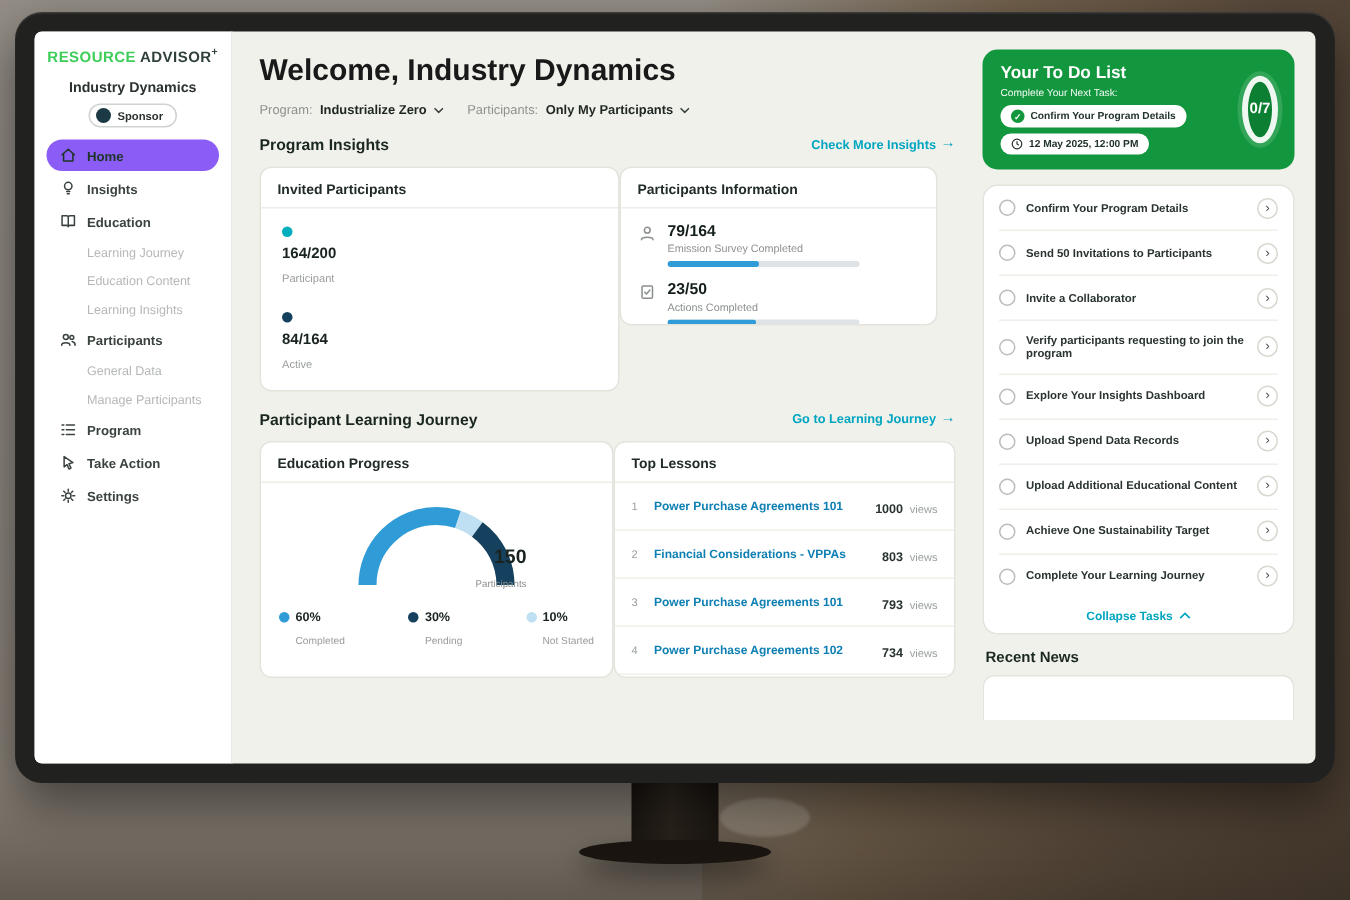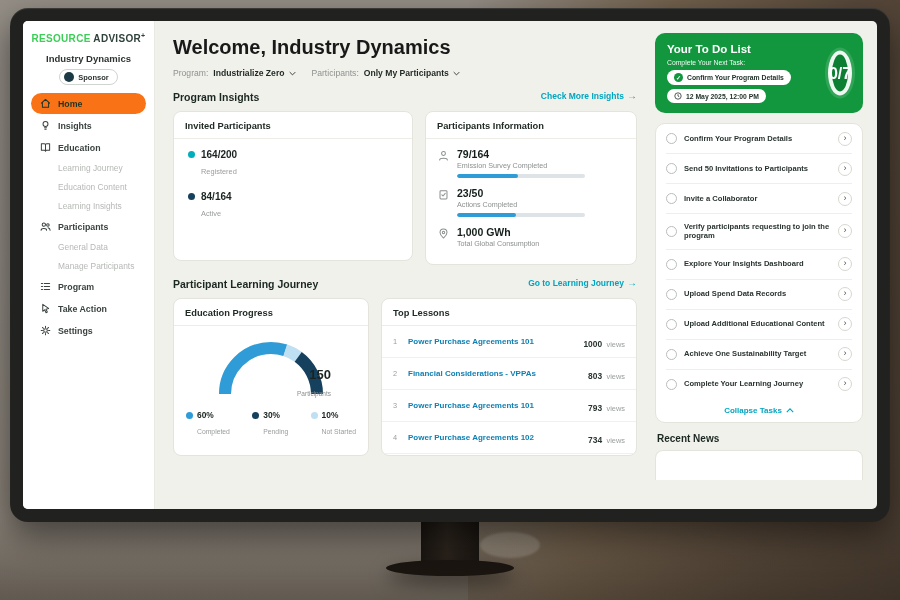--- a/index.html
+++ b/index.html
@@ -36,73 +36,73 @@
   .logo-dark { color:#30413a; }
   .logo-dark sup { font-size:7px; }
   .org { text-align:center; font-size:9.5px; font-weight:bold; color:#2c332f; margin-top:9px; }
   .badge { display:flex; align-items:center; gap:4px; width:fit-content; margin:5px auto 8px;
     border:1px solid #cfd4d0; border-radius:10px; padding:2px 8px 2px 4px; font-size:7.5px;
     font-weight:bold; color:#2c332f; cursor:pointer; background:#fff; }
   .badge-ico { width:10px; height:10px; border-radius:50%; background:#1c3a46; }
   nav { margin-top:4px; }
   .nav-item { display:flex; align-items:center; gap:7px; padding:5px 9px; margin:1px 0;
     font-size:8.8px; font-weight:bold; color:#3a433e; border-radius:12px; cursor:pointer; }
-  .nav-item.active { background:#f97316; color:#1d3527; }
+  .nav-item.active { background:#8b5cf6; color:#1d3527; }
   .nav-item.sub { padding:4px 9px 4px 27px; font-weight:normal; color:#b5b9b5; font-size:8.4px; }
   .nav-icon { width:11px; height:11px; flex-shrink:0; stroke:currentColor; fill:none; stroke-width:1.1; stroke-linecap:round; stroke-linejoin:round; }
 
   
   .main { flex:1; min-width:0; padding:15px 14px 0 18px; overflow:hidden; }
   .welcome { font-size:20px; font-weight:bold; color:#191919; }
   .filters { display:flex; align-items:center; margin-top:9px; font-size:8.6px; }
   .f-label { color:#8d928f; margin-right:5px; }
   .f-value { display:flex; align-items:center; gap:4px; font-weight:bold; color:#1f2723; cursor:pointer; }
   .f-gap { width:16px; }
   .chev { width:7px; height:5px; stroke:#39413c; fill:none; stroke-width:1.4; }
 
   .section-head { display:flex; justify-content:space-between; align-items:flex-start; margin-top:13px; }
   .section-head h2 { font-size:10.5px; font-weight:bold; color:#1b2721; }
   .link { display:flex; align-items:center; gap:3px; font-size:8.5px; font-weight:bold;
     color:#00A5C0; cursor:pointer;padding-left:33px; }
   .arrow { font-size:10px; line-height:1; }
 
-  .cards-row { display:flex; gap:12px; margin-top:8px; }
+  .cards-row { display:flex; gap:0; margin-top:8px; }
   .card { background:#fff; border:1px solid #e4e4dd; border-radius:8px; overflow:hidden; }
   .card-title { font-size:9.3px; font-weight:bold; color:#222c26; padding:9px 11px 7px;
     border-bottom:1px solid #edece6; }
 
   
   .card-invited { width:240px; height:150px; }
   .donut-body { display:flex; align-items:center; gap:12px; padding:10px 10px 10px 14px; }
   .donut { position:relative; width:96px; height:96px; flex-shrink:0; }
   .donut svg { width:96px; height:96px; }
   .track { fill:none; stroke:#e7eae8; stroke-width:8.5; }
   .arc { fill:none; stroke-width:8.5; }
   .donut-center { position:absolute; inset:0; display:flex; flex-direction:column;
     align-items:center; justify-content:center; text-align:center; }
   .donut-center b { font-size:12px; color:#1a241f; }
   .donut-center span { font-size:6.3px; color:#8b908d; width:46px; line-height:1.2; }
   .leg-col { display:flex; flex-direction:column; gap:13px; }
-  .leg-item { display:flex; gap:6px; }
+  .leg-item { display:flex; gap:6px;flex-direction:column; }
   .dot { width:7px; height:7px; border-radius:50%; margin-top:2px; flex-shrink:0; }
   .leg-item b { font-size:10px; color:#1a241f; display:block; }
   .leg-item span { font-size:7.4px; color:#989d9a; }
 
   
-  .card-info { width:212px; height:154px; }
+  .card-info { width:212px; height:106px; }
   .info-body { padding:9px 12px; }
   .info-row { display:flex; gap:8px; margin-bottom:9px; }
   .info-icon { width:11px; height:11px; margin-top:2px; stroke:#8a8f8c; fill:none; stroke-width:1.1; stroke-linecap:round; stroke-linejoin:round; flex-shrink:0; }
   .info-value { font-size:10.5px; font-weight:bold; color:#141f1a; }
   .info-label { font-size:7.2px; color:#8b908d; margin-top:1px; }
   .bar { width:128px; height:4px; border-radius:2px; background:#dde3e6; margin-top:4px; overflow:hidden; }
   .bar-fill { height:100%; border-radius:2px; }
 
   
-  .card-progress { width:196px; height:158px; }
+  .card-progress { width:236px; height:158px; }
   .gauge-wrap { position:relative; width:120px; margin:10px auto 0; }
   .gauge-wrap svg { width:120px; height:64px; display:block; }
   .gtrack { fill:none; stroke:#e7eae8; stroke-width:12; }
   .seg { fill:none; stroke-width:12; }
   .gauge-center { position:absolute; left:0; right:0; bottom:0; text-align:right; }
   .gauge-center b { display:block; font-size:13px; color:#1a241f; }
   .gauge-center span { font-size:6.5px; color:#8b908d; }
   .g-legend { display:flex; justify-content:space-between; padding:10px 12px 0; }
   .g-leg-item { display:flex; gap:4px; }
   .g-leg-item b { font-size:8.4px; color:#1a241f; display:block; }
@@ -125,21 +125,21 @@
   .todo-hero h3 { font-size:11.5px; }
   .todo-sub { font-size:6.8px; margin-top:4px; opacity:.95; }
   .hero-pill { display:flex; align-items:center; gap:4px; background:#fff; color:#22332b;
     border-radius:9px; padding:3px 7px; margin-top:4px; width:fit-content; max-width:142px;
     font-size:6.8px; font-weight:bold; cursor:pointer; }
   .pill-check { width:9px; height:9px; border-radius:50%; background:#12973E; color:#fff;
     font-size:6px; display:flex; align-items:center; justify-content:center; flex-shrink:0; }
   .pill-clock { width:8px; height:8px; stroke:#2a342f; fill:none; stroke-width:1; flex-shrink:0; }
   .hero-ring { position:absolute; right:11px; top:50%; transform:translateY(-50%);
     width:24px; height:45px; border-radius:50%; border:4px solid #eef8f0; background:#0d7f33;
-    display:flex; align-items:center; justify-content:center; font-size:16px; font-weight:bold;
+    display:flex; align-items:center; justify-content:center; font-size:10px; font-weight:bold;
     box-shadow:0 0 0 3px rgba(255,255,255,.14); }
 
   .tasks-card { background:#fff; border:1px solid #e4e4dd; border-radius:10px; margin-top:10px; padding:0 10px; }
   .task-row { display:flex; align-items:center; gap:7px; padding:7.5px 0; border-bottom:1px solid #efeee8; cursor:pointer; }
   .task-check { width:11px; height:11px; border:1.3px solid #b9beba; border-radius:50%; flex-shrink:0; cursor:pointer; background:#fff; }
   .task-label { flex:1; font-size:7.6px; font-weight:bold; color:#2a342f; line-height:1.3; }
   .task-go { width:14px; height:14px; border:1px solid #d8d8d1; border-radius:50%; flex-shrink:0;
     display:flex; align-items:center; justify-content:center; color:#4a524d; cursor:pointer; }
   .task-go span { font-size:9px; line-height:1; margin-top:-1px; }
   .tasks-footer { display:flex; align-items:center; justify-content:center; gap:4px; padding:7px 0;
@@ -266,21 +266,21 @@
         </div>
 
         <div class="cards-row">
 
           <section class="card card-invited">
             <div class="card-title">Invited Participants</div>
             <div class="donut-body">
               <div class="leg-col">
                 <div class="leg-item">
                   <span class="dot" style="background: rgb(0, 174, 190);"></span>
-                  <div><b>164/200</b><span>Registered</span></div>
+                  <div><b>164/200</b><span>Participant</span></div>
                 </div>
                 <div class="leg-item">
                   <span class="dot" style="background: rgb(21, 65, 95);"></span>
                   <div><b>84/164</b><span>Active</span></div>
                 </div>
               </div>
             </div>
           </section>
 
           <section class="card card-info">

